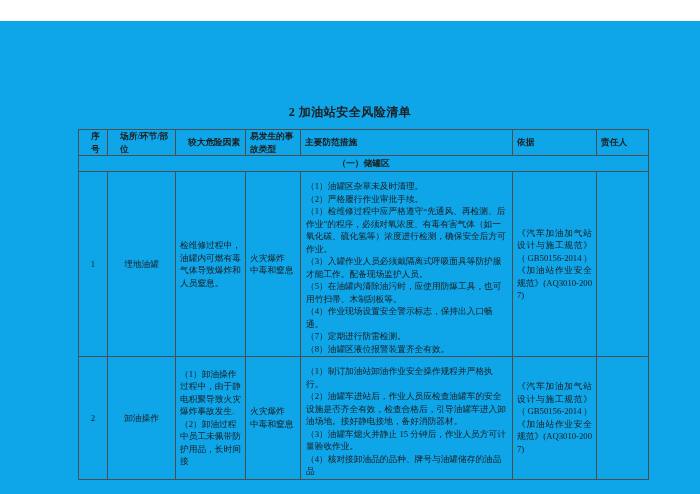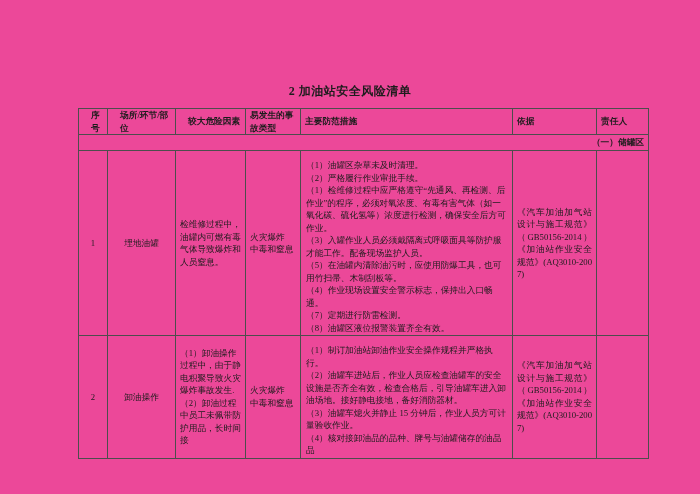--- a/index.html
+++ b/index.html
@@ -4,21 +4,21 @@
 <style>
   html,body{margin:0;padding:0;}
   body{
     width:700px;height:494px;
     background:#ffffff;
     font-family:"Liberation Serif","DejaVu Serif",serif;
     color:#1c1c1c;
     position:relative;
     overflow:hidden;
   }
-  .page{position:absolute;inset:0;background:#ec4899;}
+  .page{position:absolute;inset:0;background:#0ea5e9;margin-top:21px;}
   .doc-title{
     position:absolute;top:83px;left:0;width:700px;
     text-align:center;
     font-size:12px;font-weight:bold;
     letter-spacing:0.5px;
   }
   table.risk-table{
     position:absolute;top:108px;left:78px;
     width:570px;
     border-collapse:collapse;
@@ -36,21 +36,21 @@
   .risk-table thead th{
     font-weight:bold;
     height:23px;
     text-align:left;
   }
   th.center{text-align:center;padding-left:12px;}
   tr.section-row td{
     height:15px;
     line-height:11px;
     font-weight:bold;
-    text-align:right;
+    text-align:center;
     padding-left:4px;
   }
   tr.data-row-1{height:173px;}
   tr.data-row-2{height:87px;}
   td.c-no,td.c-loc{text-align:center;}
   td.c-acc{}
   td.c-haz,td.c-mea{text-align:left;}
   td.c-bas{text-align:justify;}
   td.c-mea{padding:8px 3px 1px 5px;}
   .para{margin:0;}

